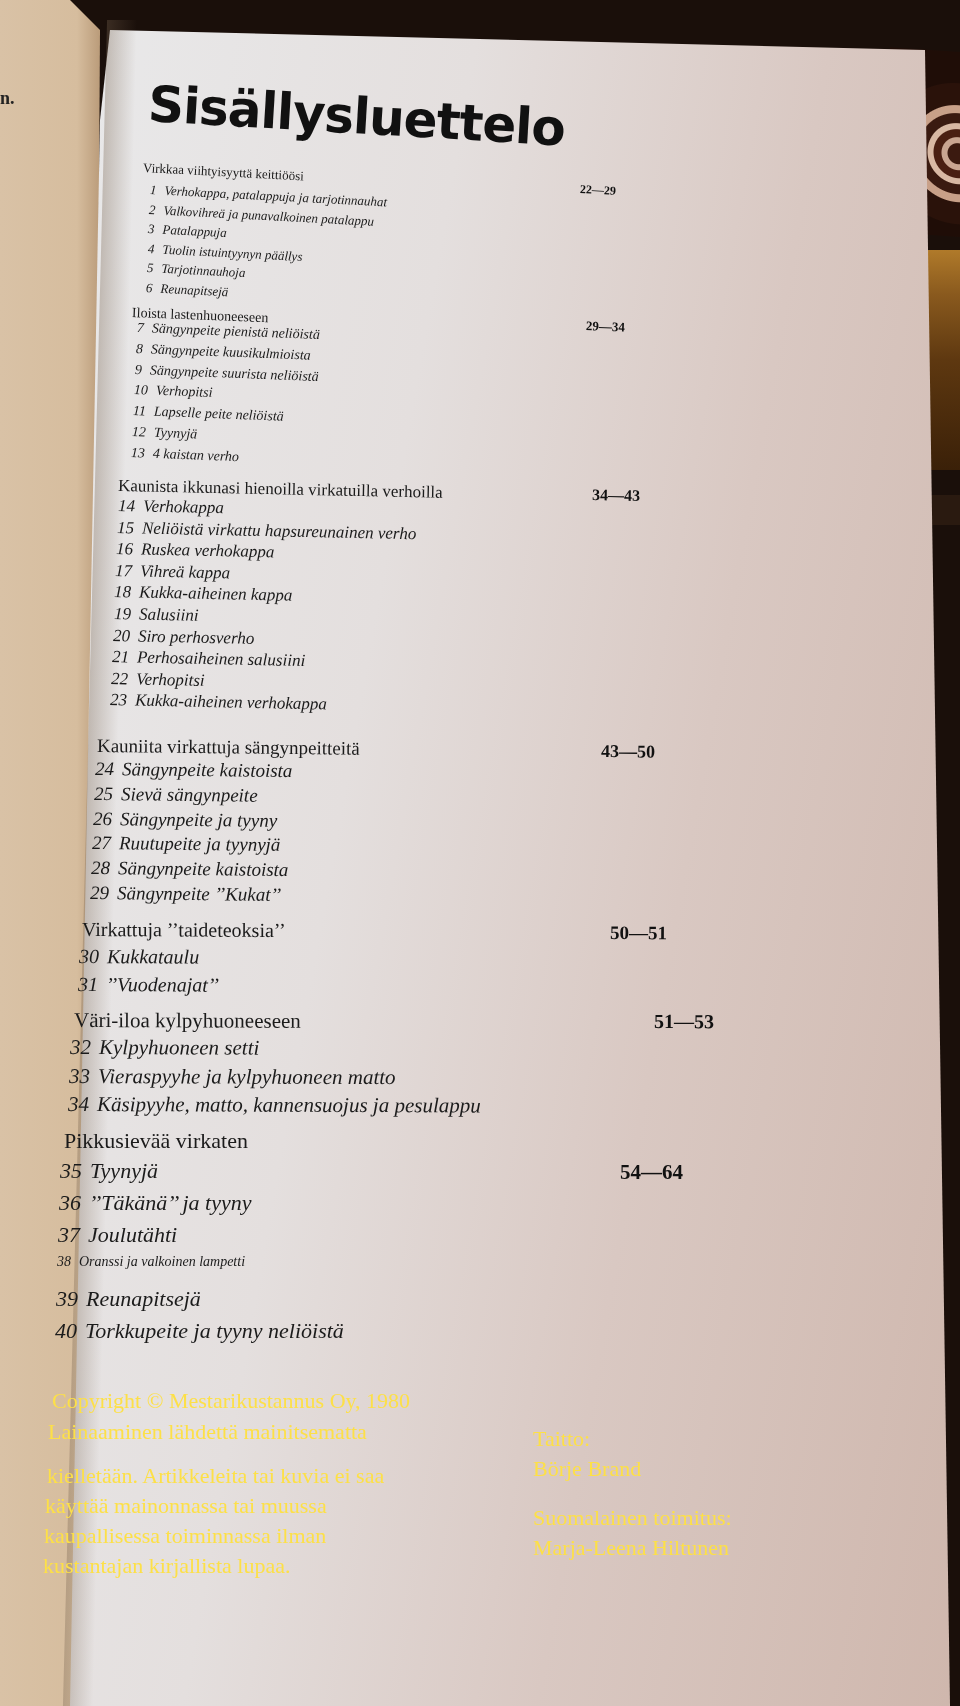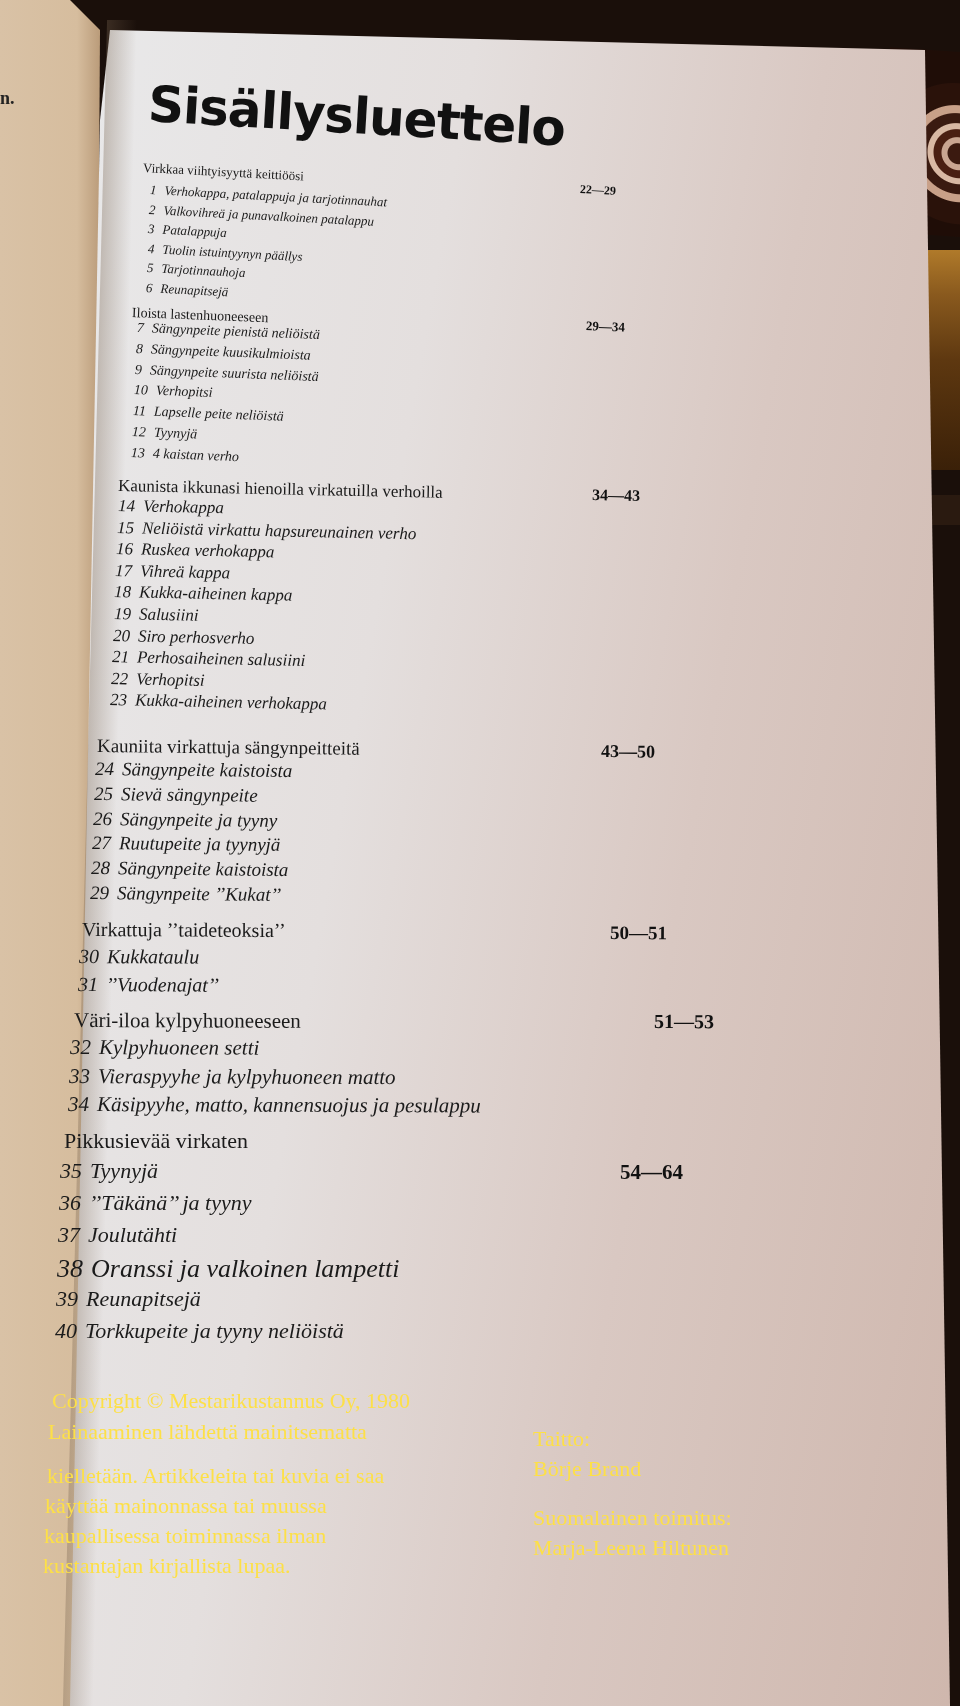--- a/index.html
+++ b/index.html
@@ -110,21 +110,21 @@
     <div class="line section" style="left: 74px; top: 1008px; font-size: 21px; transform: rotate(0.2deg);">Väri-iloa kylpyhuoneeseen</div>
     <div class="pages" style="left: 618px; top: 1010px; font-size: 20px; transform: rotate(0.2deg); margin-left: 36px;">51—53</div>
     <div class="line item" style="left: 70px; top: 1035px; font-size: 21px; transform: rotate(0.2deg);"><span class="num">32</span><span>Kylpyhuoneen setti</span></div>
     <div class="line item" style="left: 69.2px; top: 1063.5px; font-size: 21px; transform: rotate(0.2deg);"><span class="num">33</span><span>Vieraspyyhe ja kylpyhuoneen matto</span></div>
     <div class="line item" style="left: 68.4px; top: 1092px; font-size: 21px; transform: rotate(0.2deg);"><span class="num">34</span><span>Käsipyyhe, matto, kannensuojus ja pesulappu</span></div>
     <div class="line section" style="left: 64px; top: 1128px; font-size: 22px; transform: rotate(0deg);">Pikkusievää virkaten</div>
     <div class="pages" style="left: 620px; top: 1128px; font-size: 21px; transform: rotate(0deg); margin-top: 32px;">54—64</div>
     <div class="line item" style="left: 60px; top: 1158px; font-size: 22px; transform: rotate(0deg);"><span class="num">35</span><span>Tyynyjä</span></div>
     <div class="line item" style="left: 59px; top: 1190px; font-size: 22px; transform: rotate(0deg);"><span class="num">36</span><span>’’Täkänä’’ ja tyyny</span></div>
     <div class="line item" style="left: 58px; top: 1222px; font-size: 22px; transform: rotate(0deg);"><span class="num">37</span><span>Joulutähti</span></div>
-    <div class="line item" style="left: 57px; top: 1254px; font-size: 26px; transform: rotate(0deg); text-align: center;"><span class="num">38</span><span>Oranssi ja valkoinen lampetti</span></div>
+    <div class="line item" style="left: 57px; top: 1254px; font-size: 14px; transform: rotate(0deg); text-align: center;"><span class="num">38</span><span>Oranssi ja valkoinen lampetti</span></div>
     <div class="line item" style="left: 56px; top: 1286px; font-size: 22px; transform: rotate(0deg);"><span class="num">39</span><span>Reunapitsejä</span></div>
     <div class="line item" style="left: 55px; top: 1318px; font-size: 22px; transform: rotate(0deg);"><span class="num">40</span><span>Torkkupeite ja tyyny neliöistä</span></div>
   </div>
 
 <div id="footer">
   <div class="copyright" style="left:52px; top:1388px;">Copyright © Mestarikustannus Oy, 1980</div>
   <div class="body-text" style="left:48px; top:1399px;margin-top:20px;">Lainaaminen lähdettä mainitsematta</div>
   <div class="body-text" style="left:47px; top:1463px;">kielletään. Artikkeleita tai kuvia ei saa</div>
   <div class="body-text" style="left:45px; top:1493px;">käyttää mainonnassa tai muussa</div>
   <div class="body-text" style="left:44px; top:1523px;">kaupallisessa toiminnassa ilman</div>

